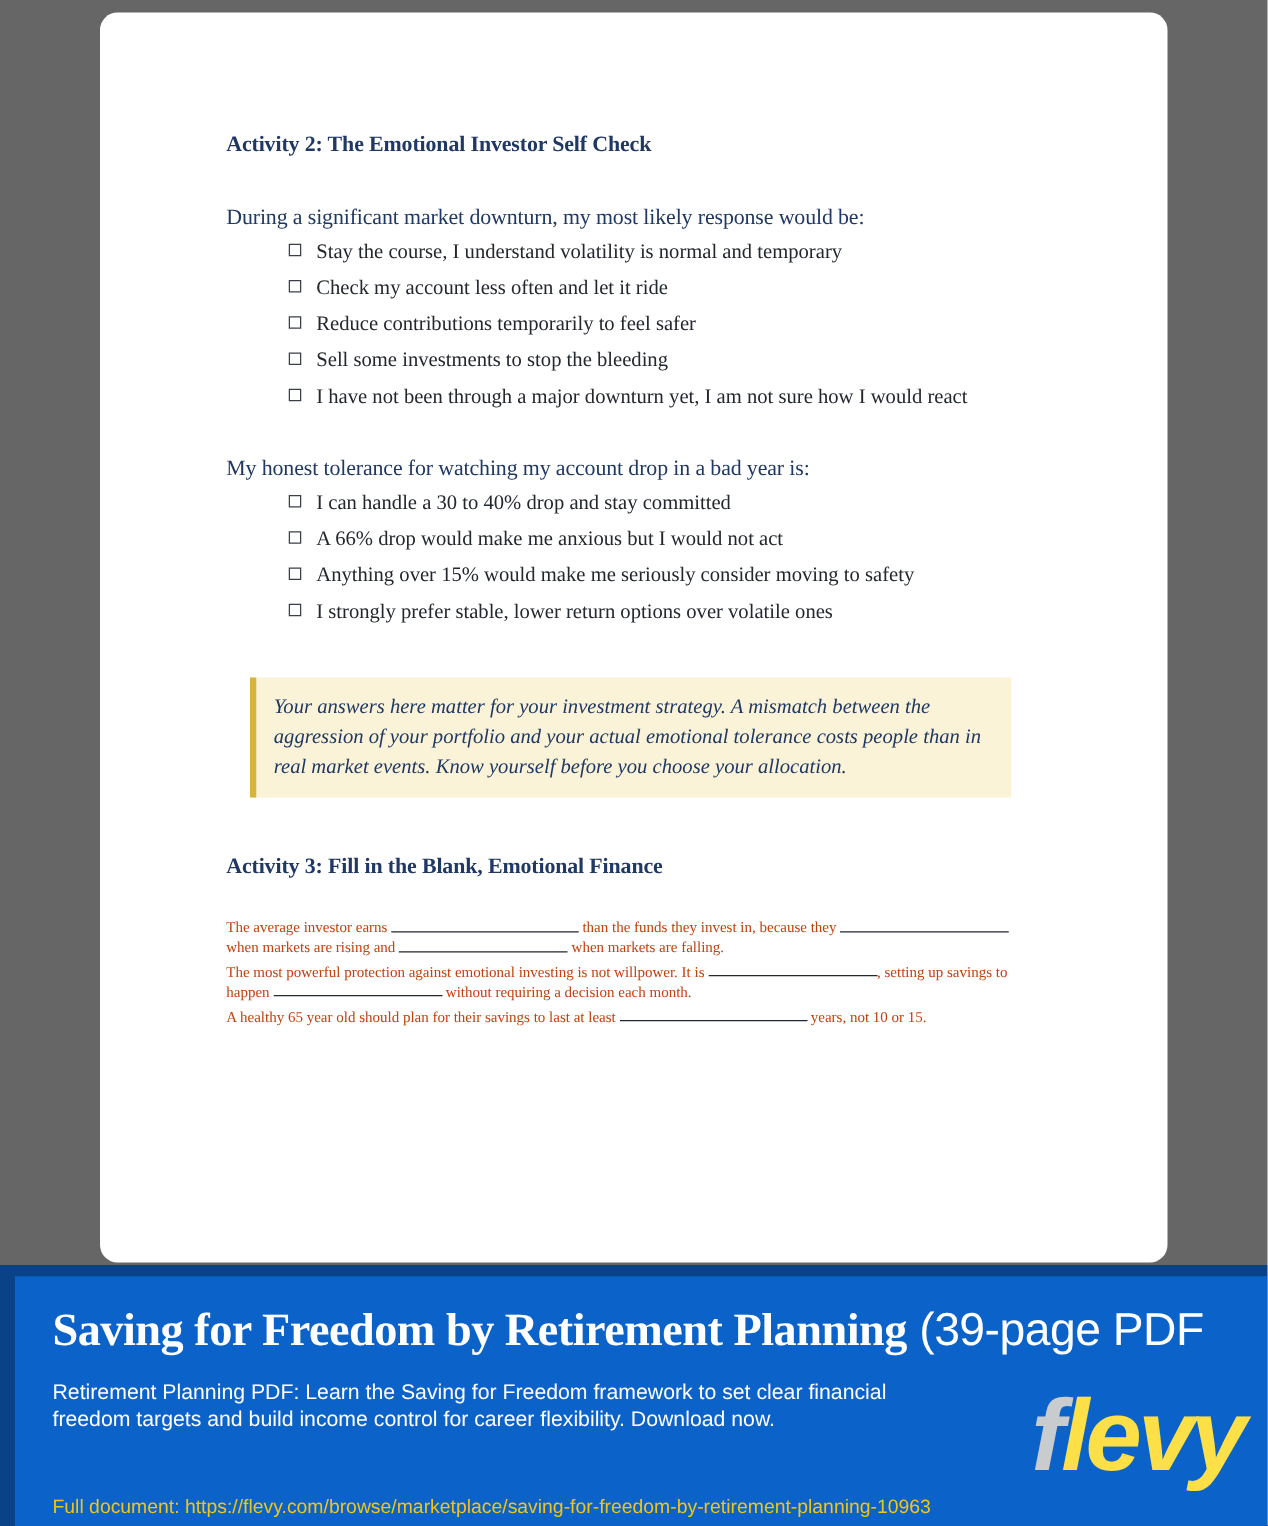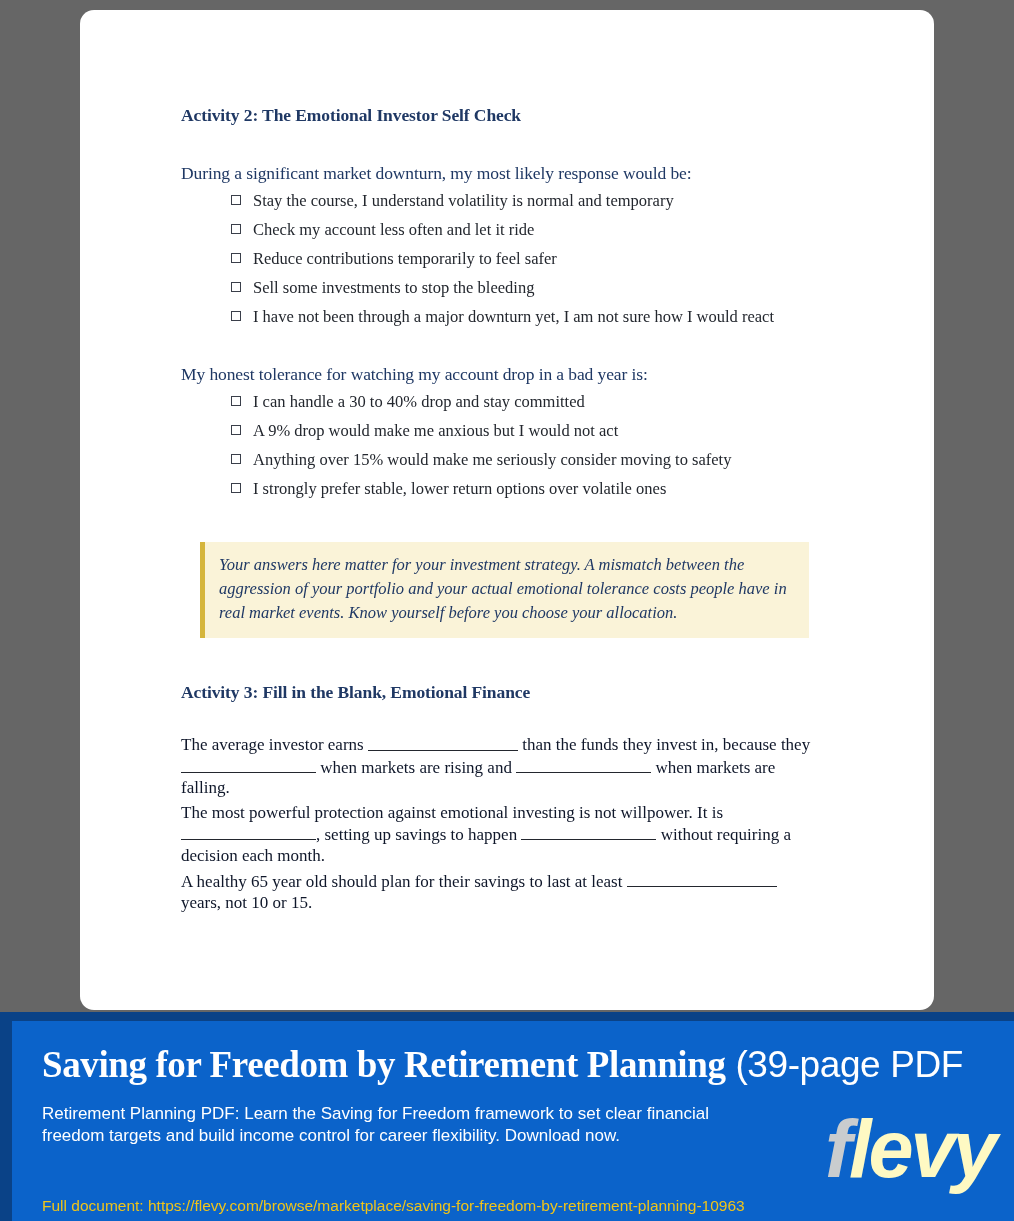--- a/index.html
+++ b/index.html
@@ -99,22 +99,22 @@
     color: #1f3864;
     font-size: 16.5px;
     line-height: 1.45;
   }
 
   
   .act3 { margin-top: 44px; }
   .fill-block { margin-top: 30px; }
   .fill-para {
     margin: 0 0 4px 0;
-    font-size: 17px;
-    color: #0f172a;
+    font-size: 12px;
+    color: #c2410c;
     line-height: 1.2;
   }
   .blank {
     display: inline-block;
     border-bottom: 1px solid #23272e;
     height: 0.95em;
     vertical-align: baseline;
   }
   .blank-lg { width: 150px; }
   .blank-md { width: 135px; }
@@ -177,21 +177,21 @@
     top: 88px;
     font-family: "Liberation Sans", sans-serif;
     font-style: italic;
     font-weight: bold;
     font-size: 81px;
     letter-spacing: -3px;
     white-space: nowrap;
     line-height: 1;
   }
   .flevy-logo .f { color: #c9ccce; }
-  .flevy-logo .rest { color: #fef9c3; }
+  .flevy-logo .rest { color: #fde047; }
 </style>
 </head>
 <body>
 
 <div class="page">
   <div class="page-inner">
 
     <h2 class="h-activity">Activity 2: The Emotional Investor Self Check</h2>
 
     <div class="q-block">
@@ -222,35 +222,35 @@
 
     <div class="q-block">
       <h3 class="q-heading">My honest tolerance for watching my account drop in a bad year is:</h3>
       <ul class="opt-list">
         <li class="opt-item">
           <span class="opt-box"></span>
           <span class="opt-text">I can handle a 30 to 40% drop and stay committed</span>
         </li>
         <li class="opt-item">
           <span class="opt-box"></span>
-          <span class="opt-text">A 9% drop would make me anxious but I would not act</span>
+          <span class="opt-text">A 66% drop would make me anxious but I would not act</span>
         </li>
         <li class="opt-item">
           <span class="opt-box"></span>
           <span class="opt-text">Anything over 15% would make me seriously consider moving to safety</span>
         </li>
         <li class="opt-item">
           <span class="opt-box"></span>
           <span class="opt-text">I strongly prefer stable, lower return options over volatile ones</span>
         </li>
       </ul>
     </div>
 
     <div class="callout">
-      <p class="callout-text">Your answers here matter for your investment strategy. A mismatch between the aggression of your portfolio and your actual emotional tolerance costs people have in real market events. Know yourself before you choose your allocation.</p>
+      <p class="callout-text">Your answers here matter for your investment strategy. A mismatch between the aggression of your portfolio and your actual emotional tolerance costs people than in real market events. Know yourself before you choose your allocation.</p>
     </div>
 
     <div class="act3">
       <h2 class="h-activity">Activity 3: Fill in the Blank, Emotional Finance</h2>
 
       <div class="fill-block">
         <p class="fill-para">
           <span>The average investor earns</span>
           <span class="blank blank-lg"></span>
           <span>than the funds they invest in, because they</span>

